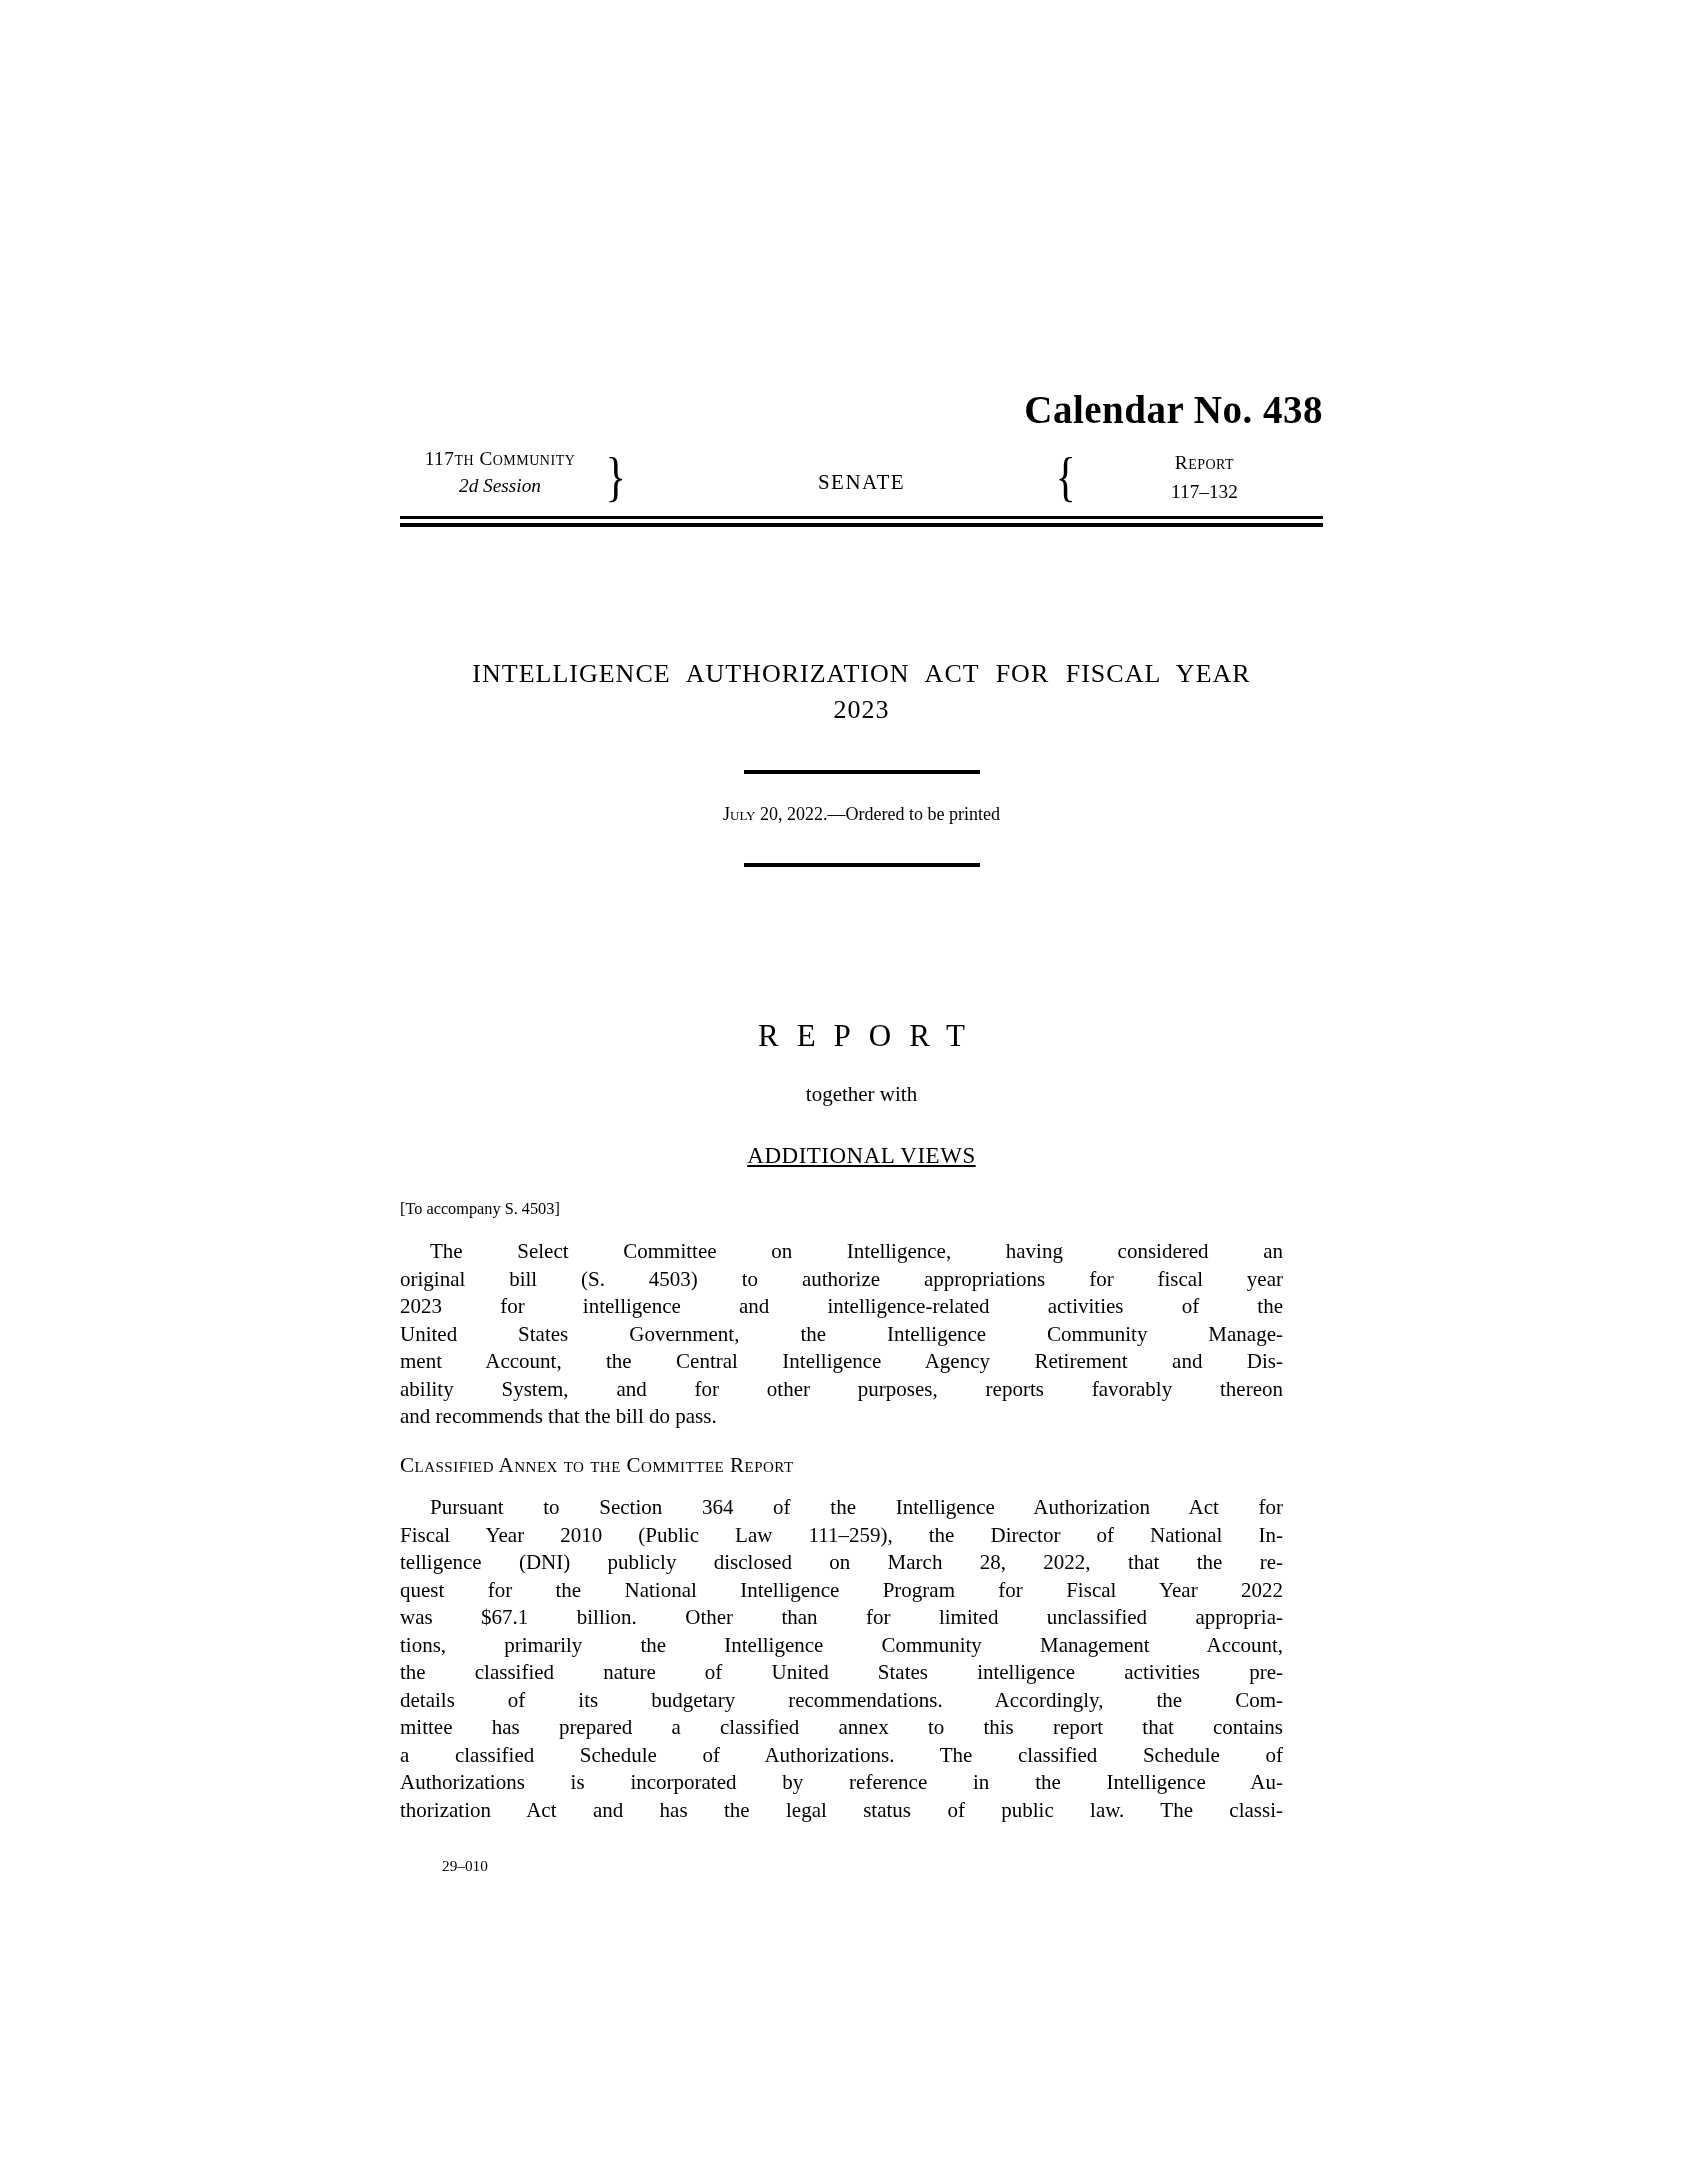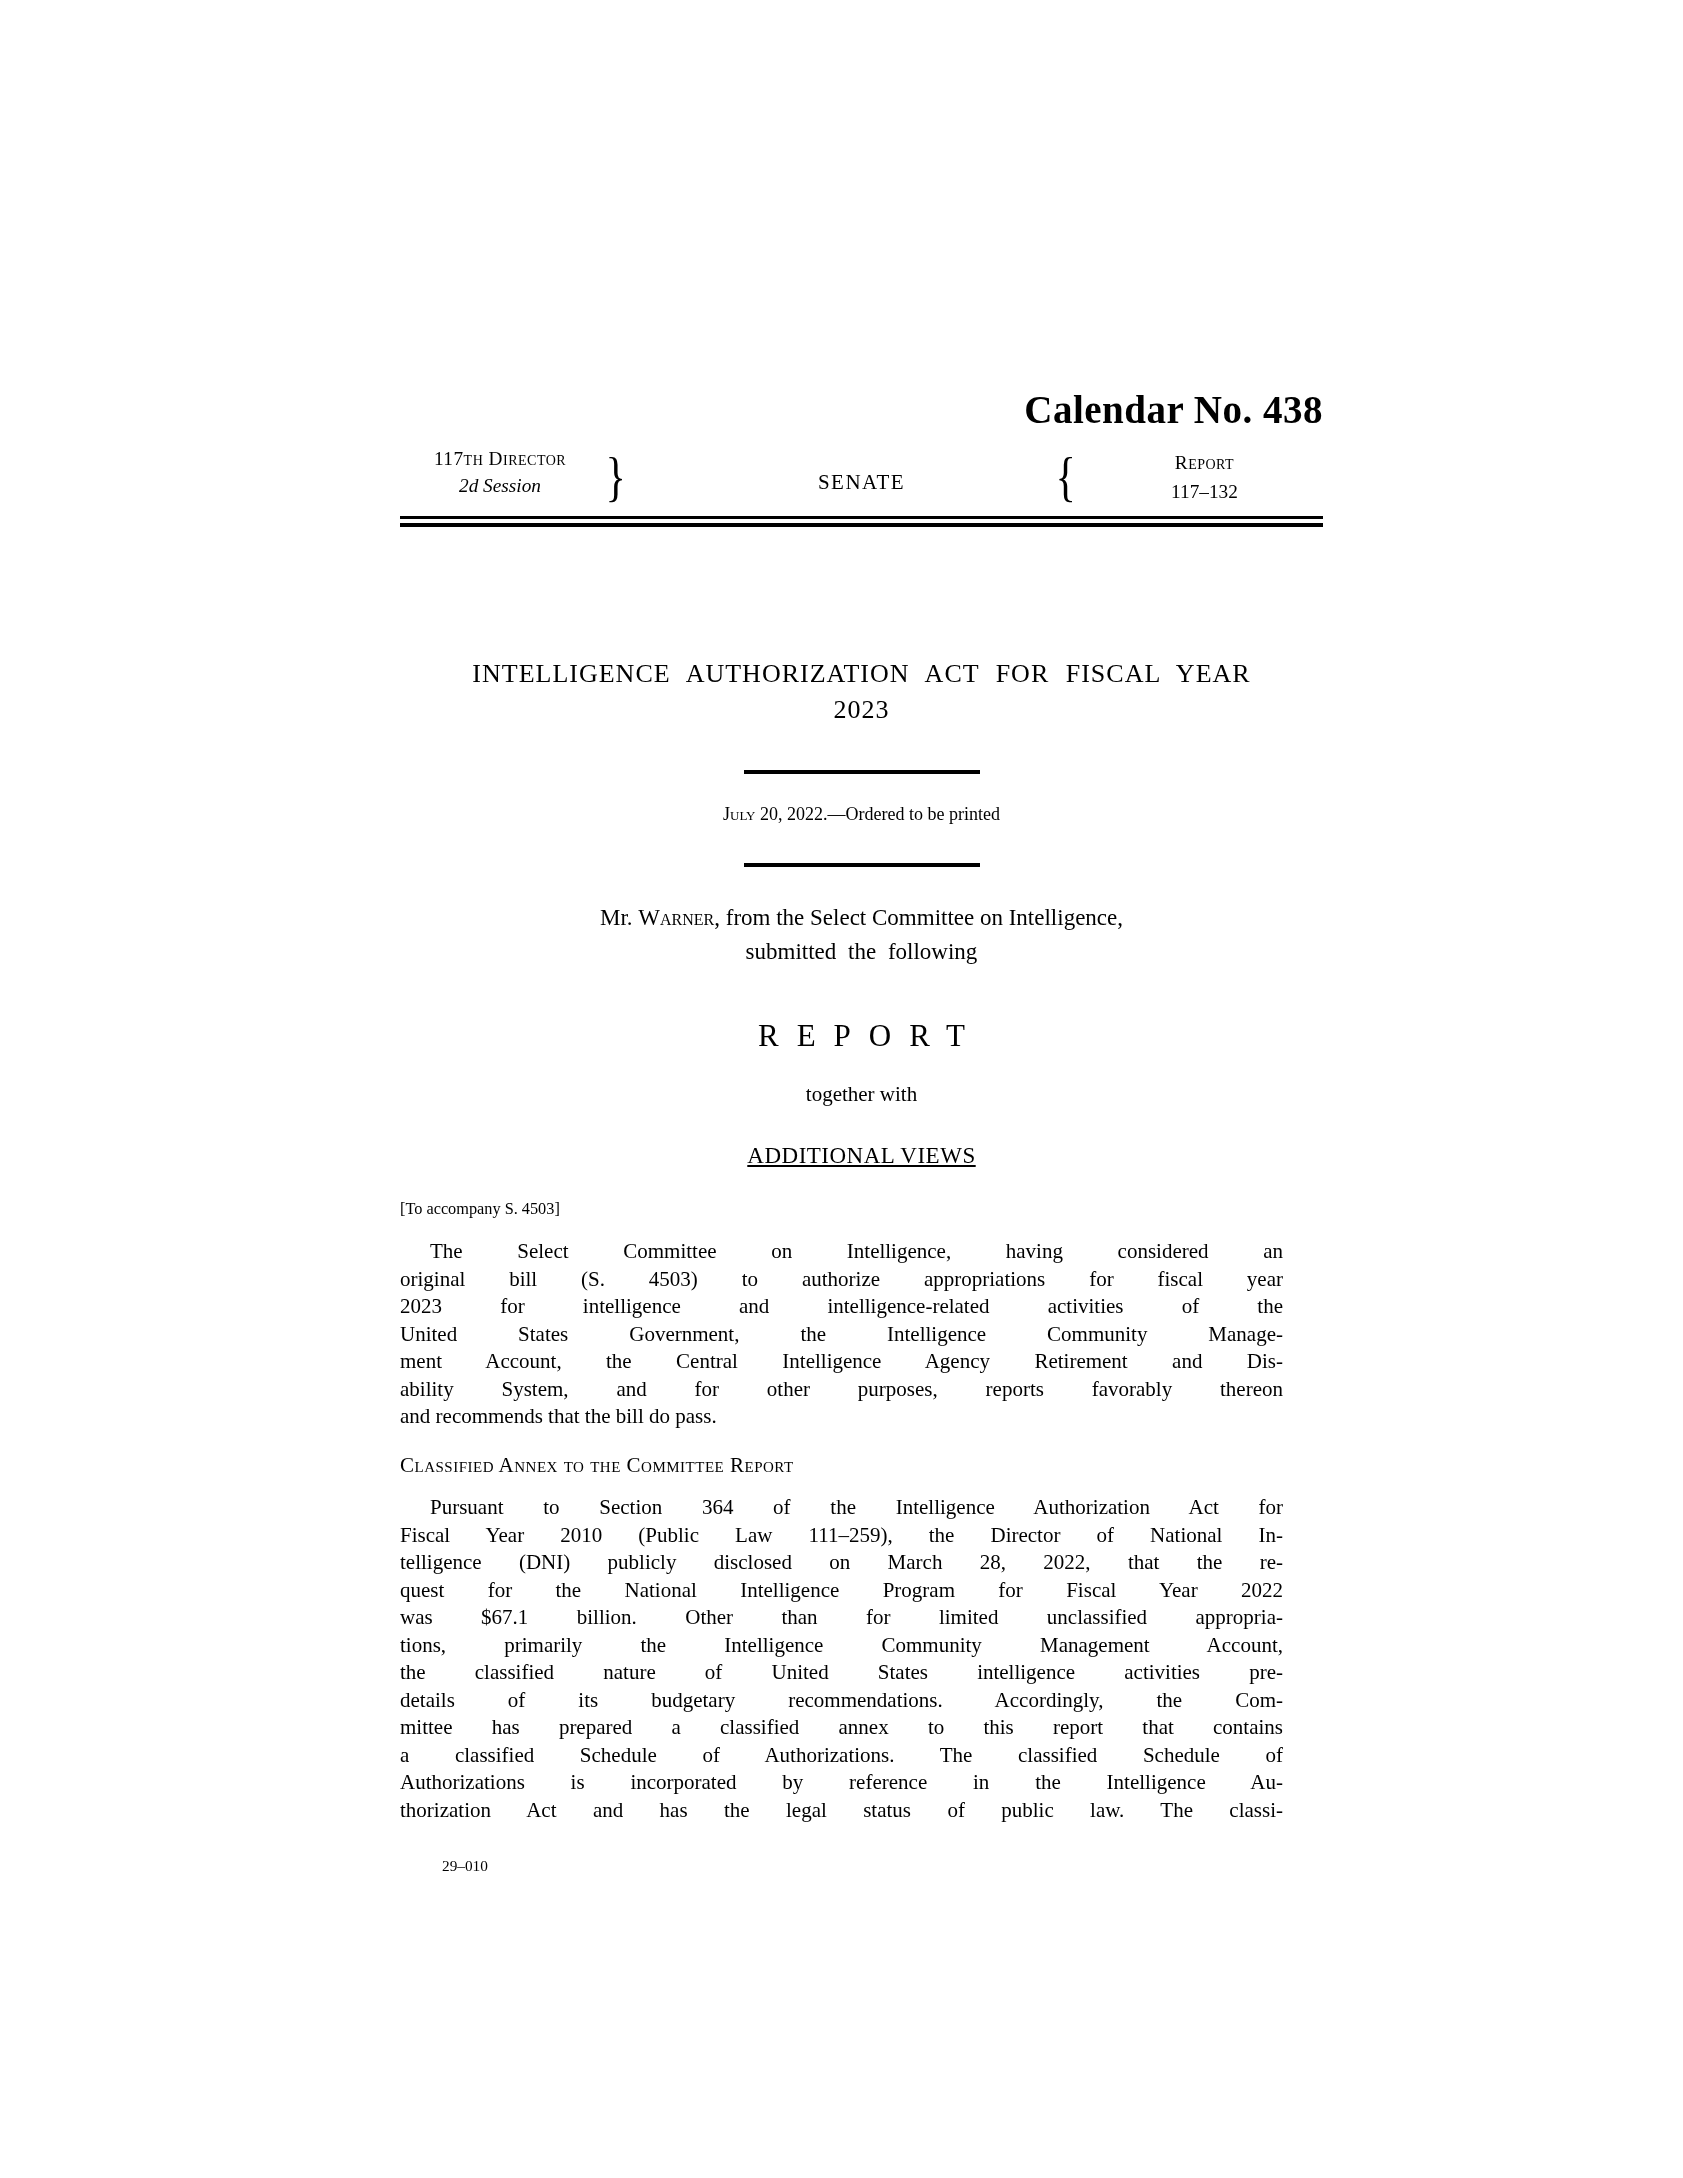--- a/index.html
+++ b/index.html
@@ -201,21 +201,21 @@
 </style>
 </head>
 <body>
 
 <div class="page">
 
   <div class="calendar-no">Calendar No. 438</div>
 
   <div class="masthead">
     <div class="mh-left">
-      <div class="l1">117th Director</div>
+      <div class="l1">117th Community</div>
       <div class="l2">2d Session</div>
     </div>
     <div class="brace brace-left">}</div>
     <div class="mh-center">SENATE</div>
     <div class="brace brace-right">{</div>
     <div class="mh-right">
       <div class="l1">Report</div>
       <div class="l2">117–132</div>
     </div>
   </div>
@@ -226,24 +226,20 @@
     <div>INTELLIGENCE AUTHORIZATION ACT FOR FISCAL YEAR</div>
     <div>2023</div>
   </div>
 
   <div class="short-rule rule-1"></div>
 
   <div class="dateline"><span class="sc">July</span><span> 20, 2022.—Ordered to be printed</span></div>
 
   <div class="short-rule rule-2"></div>
 
-  <div class="attribution">
-    <div><span>Mr. </span><span class="sc">Warner</span><span>, from the Select Committee on Intelligence,</span></div>
-    <div class="l2">submitted the following</div>
-  </div>
 
   <div class="report-heading">REPORT</div>
 
   <div class="together">together with</div>
 
   <div class="additional-views">ADDITIONAL VIEWS</div>
 
   <div class="accompany">[To accompany S. 4503]</div>
 
   <div class="para para-1 endleft">

